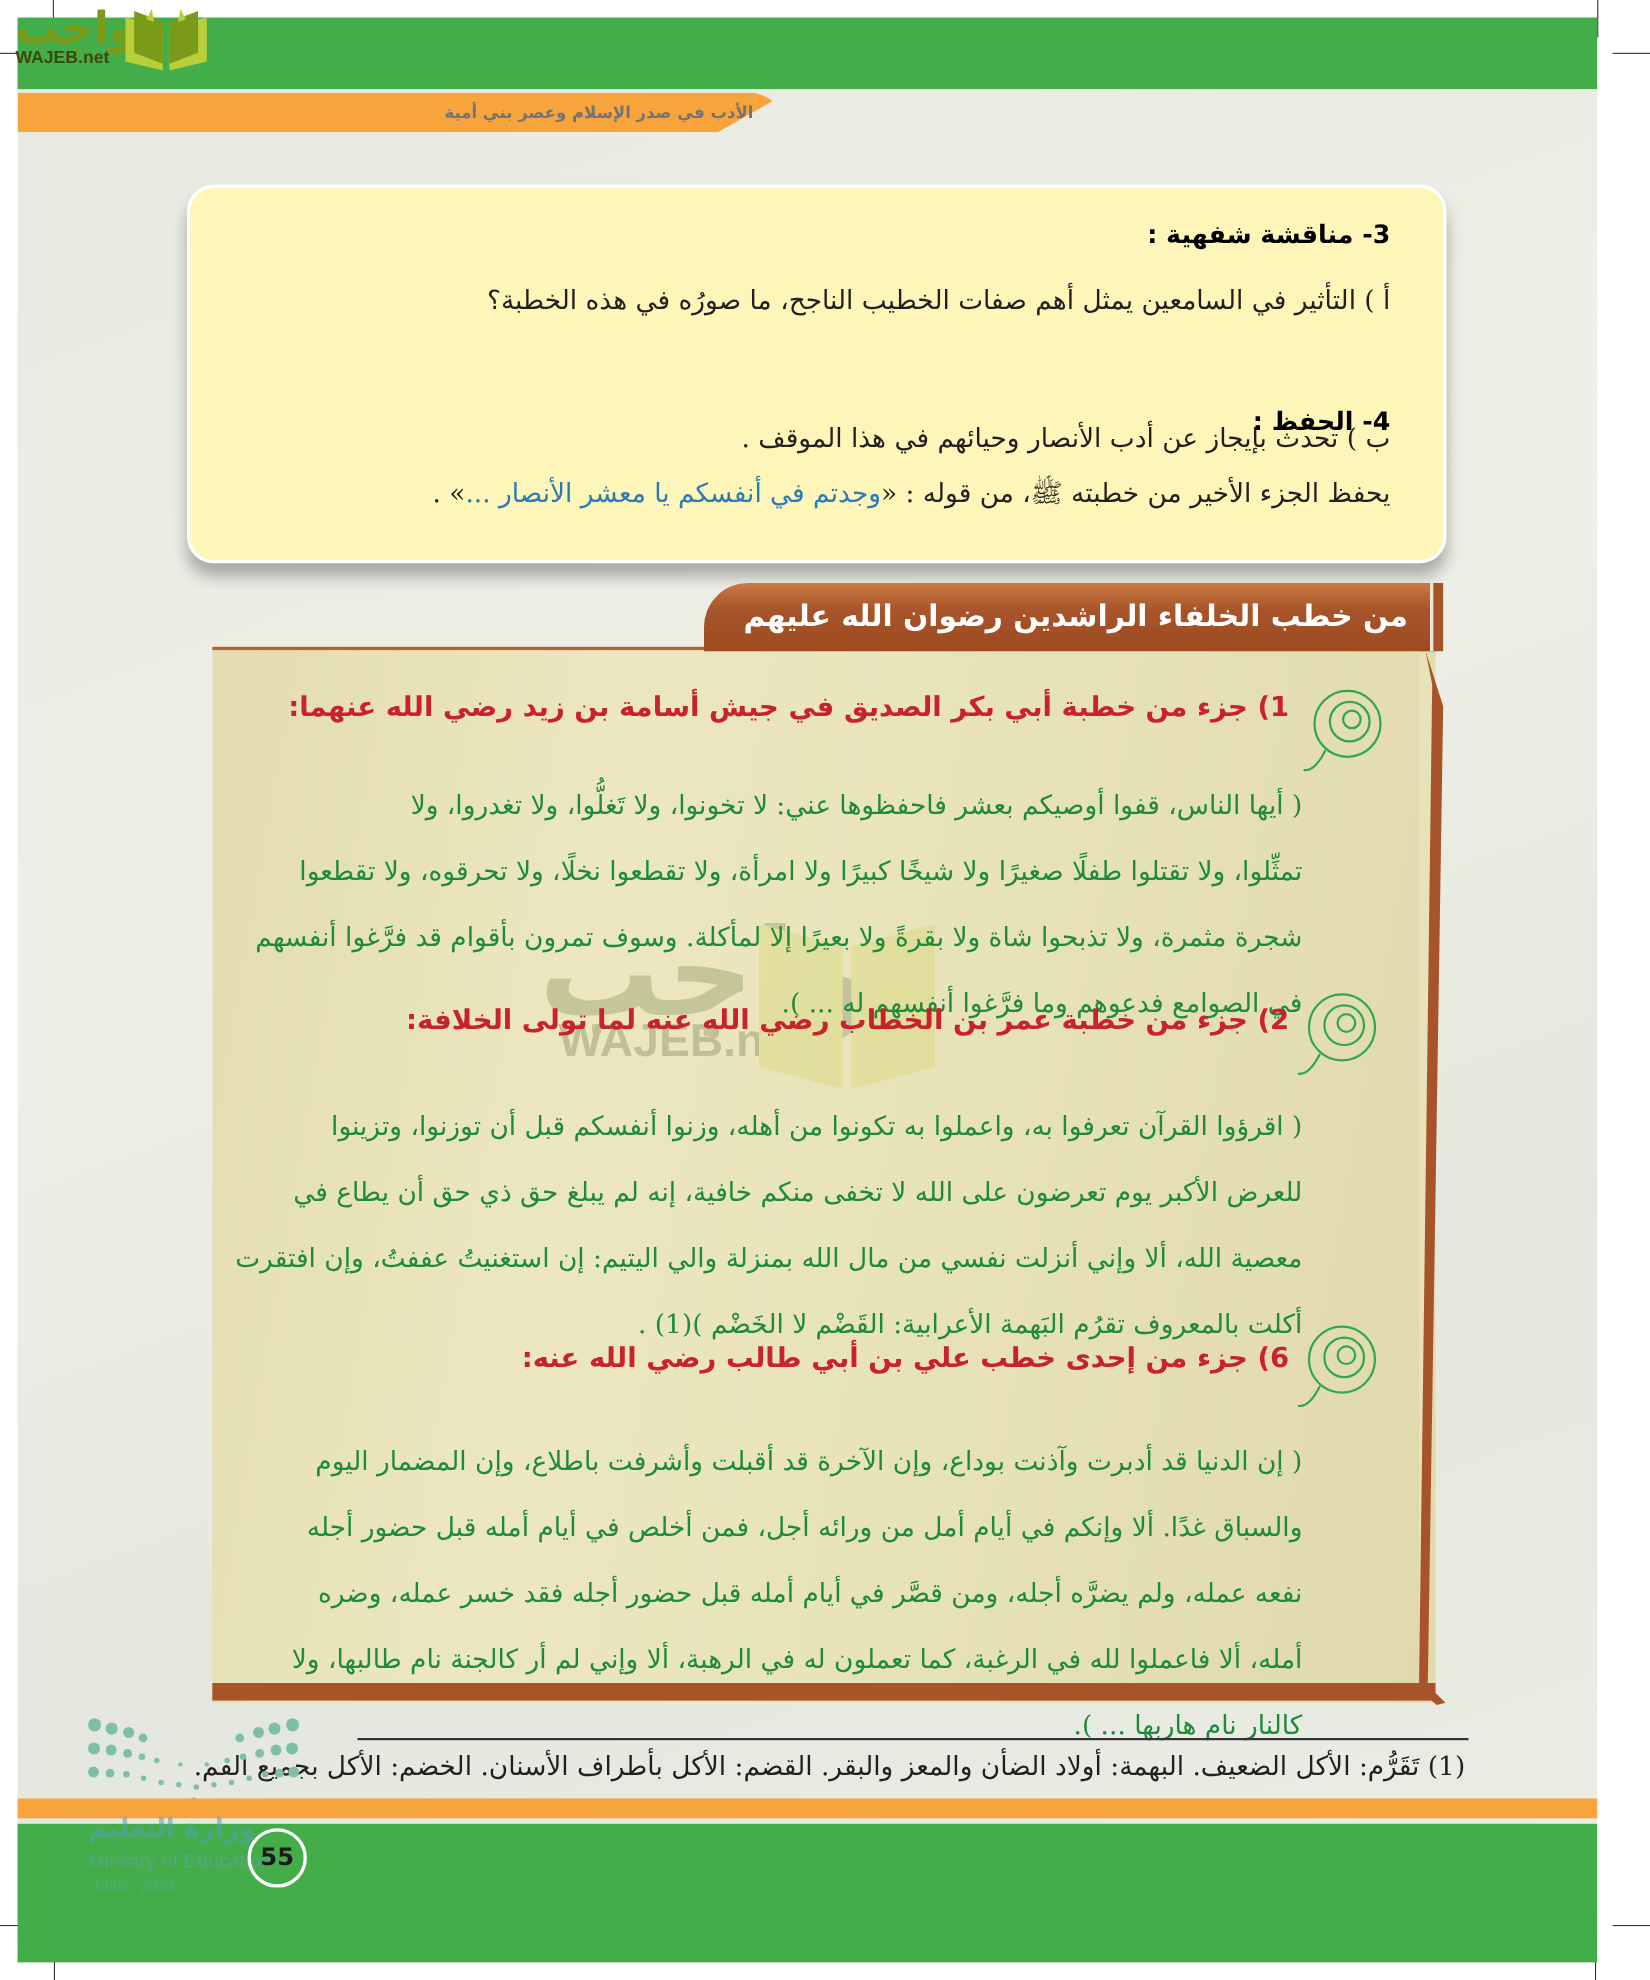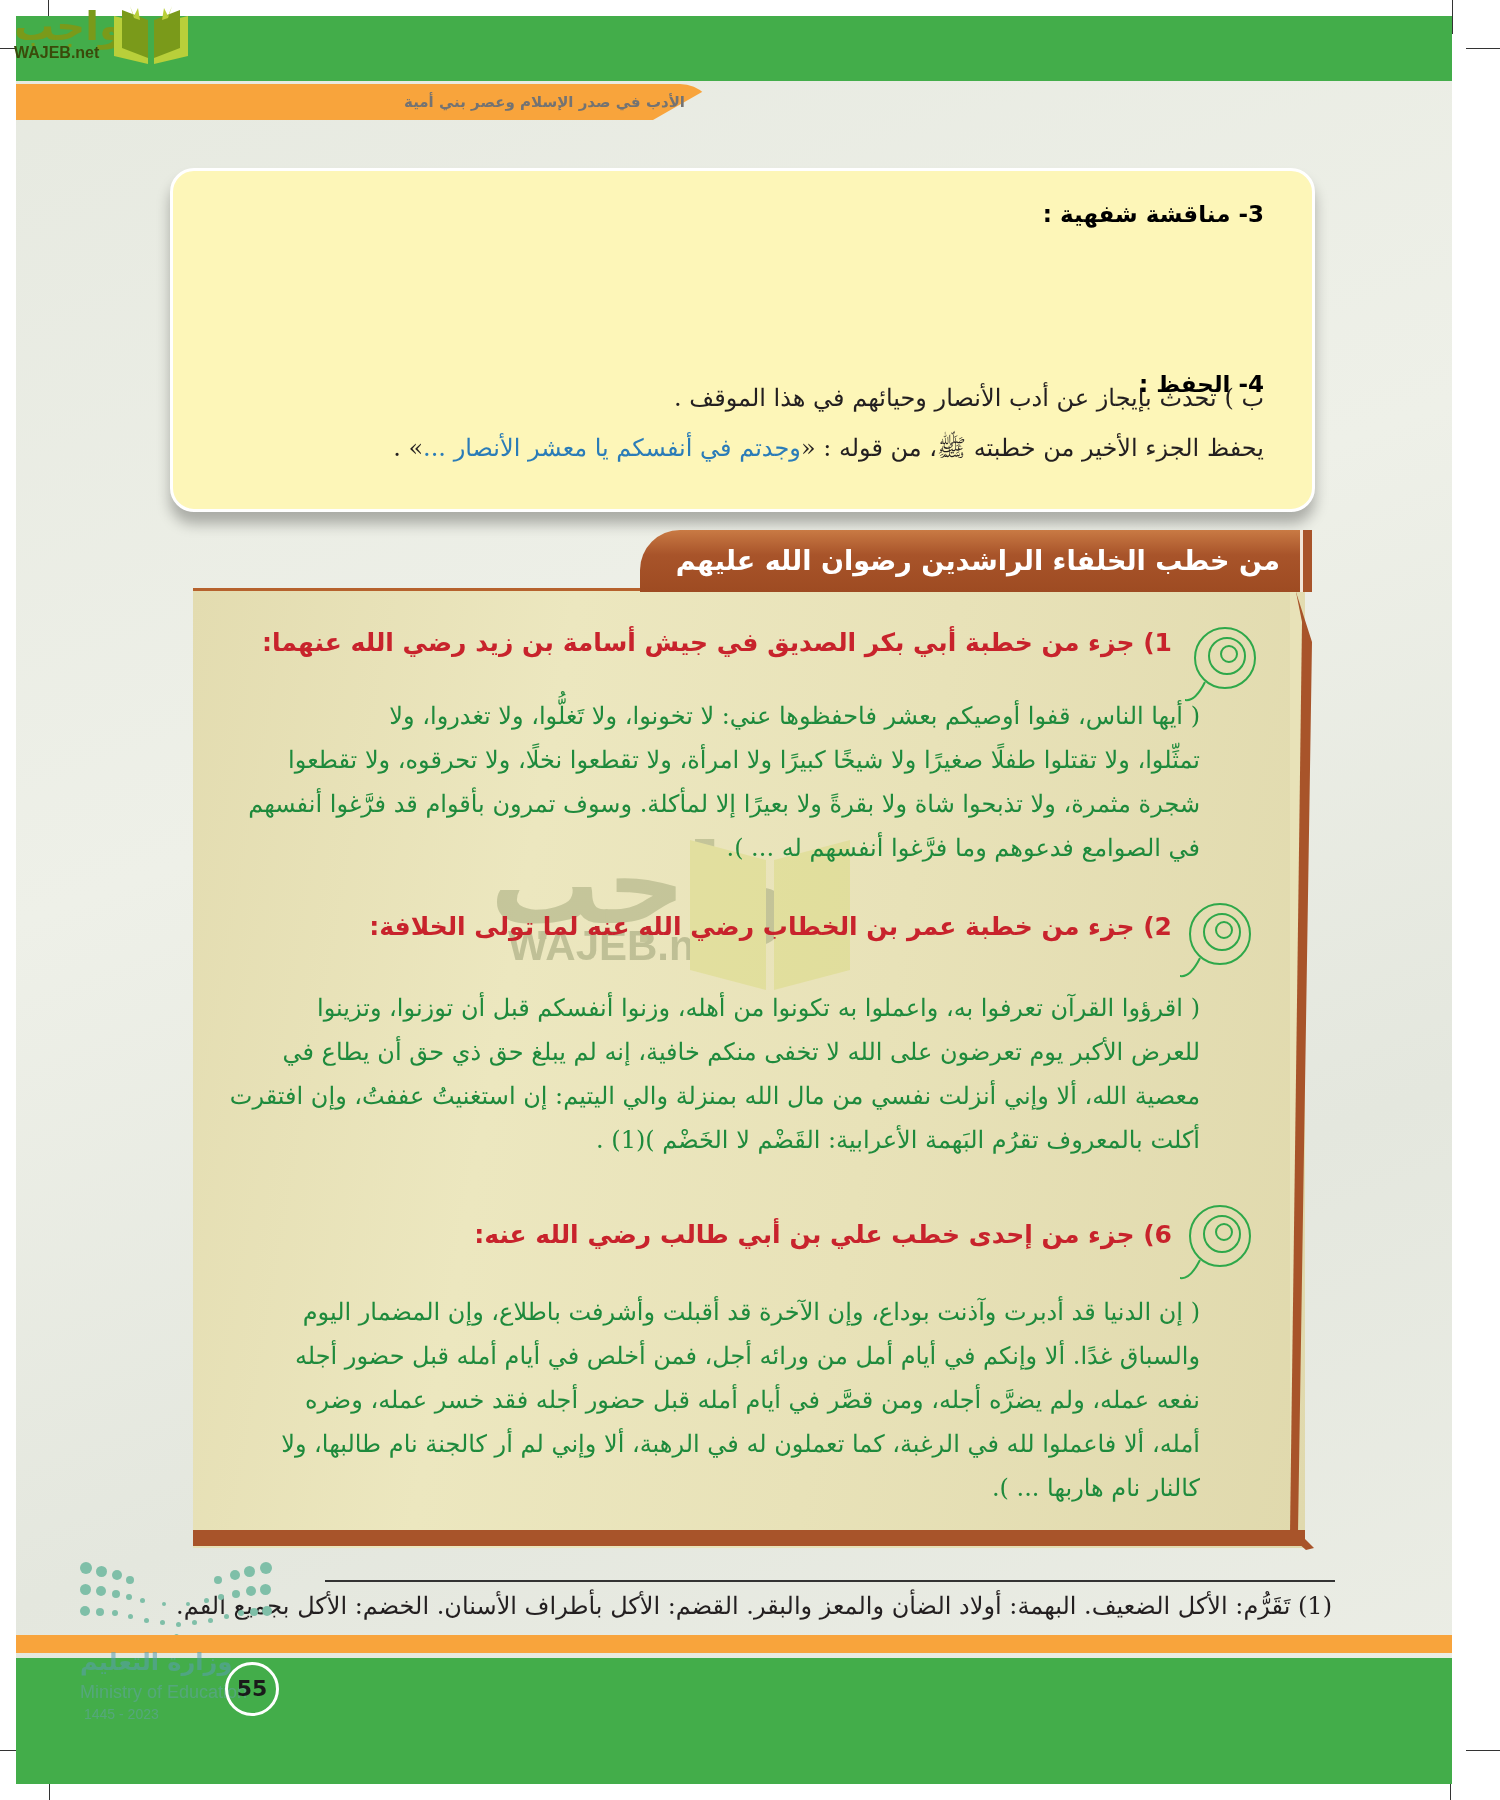--- a/index.html
+++ b/index.html
@@ -67,21 +67,21 @@
     .scroll-right {
       position: absolute; left: 1290px; top: 592px; width: 38px; height: 958px;
     }
 
     .sec-title { position: absolute; right: 328px; color: #c8232c; font-weight: bold; font-size: 25px; white-space: nowrap; font-family: "DejaVu Sans", sans-serif; }
     .swirl { position: absolute; }
     .body-text {
       position: absolute; left: 240px; width: 960px; color: #1e8a3c; font-size: 24px; line-height: 44px;
       text-align: justify; text-align-last: right; font-family: "DejaVu Serif", serif;
     }
-    .body-text p { margin: 0; white-space: nowrap; text-align: right; }
+    .body-text p { margin: 16px; white-space: nowrap; text-align: right; }
 
     
     .wm { position: absolute; left: 490px; top: 830px; opacity: 0.35; pointer-events: none; }
     .wm-ar { position: absolute; left: 0; top: 0; font-size: 110px; font-weight: bold; color: #7f8a5a; line-height: 110px; }
     .wm-en { position: absolute; left: 18px; top: 92px; font-size: 42px; font-weight: bold; color: #6f7a4f; font-family: "Liberation Sans", sans-serif; }
 
     
     .fn-rule { position: absolute; left: 325px; top: 1580px; width: 1010px; height: 2px; background: #333; }
     .footnote { position: absolute; right: 168px; top: 1592px; color: #231f20; font-size: 24px; font-family: "DejaVu Serif", serif; white-space: nowrap; }
 
@@ -126,20 +126,21 @@
     <path d="M78 10 L44 18 L44 58 L78 50 Z" fill="#b9cf3a"></path>
     <path d="M12 4 L38 14 L38 52 L12 42 Z" fill="#7a9a1a"></path>
     <path d="M70 4 L44 14 L44 52 L70 42 Z" fill="#7a9a1a"></path>
     <path d="M20 0 L24 10 L28 2 L30 14 L24 12 Z" fill="#b9cf3a"></path>
     <path d="M62 0 L58 10 L54 2 L52 14 L58 12 Z" fill="#b9cf3a"></path>
   </svg>
 </div>
 
 <div class="ybox">
   <div class="yhead" style="top:30px;">3- مناقشة شفهية :</div>
+  <div class="ytext" style="top:88px;">أ ) التأثير في السامعين يمثل أهم صفات الخطيب الناجح، ما صورُه في هذه الخطبة؟</div>
   <div class="ytext" style="top:168px;margin-top:45px;">ب ) تحدث بإيجاز عن أدب الأنصار وحيائهم في هذا الموقف .</div>
   <div class="yhead" style="top:200px;">4- الحفظ :</div>
   <div class="ytext" style="top:262px;">
     <span>يحفظ الجزء الأخير من خطبته ﷺ، من قوله : «</span><span class="quote-blue">وجدتم في أنفسكم يا معشر الأنصار ...</span><span>» .</span>
   </div>
 </div>
 
 <div class="scroll"></div>
 <svg class="scroll-right" viewBox="0 0 38 958" preserveAspectRatio="none">
   <path d="M6 0 L22 50 L8 940 L24 956 L16 958 L0 944 L0 0 Z" fill="#a8542a"></path>

